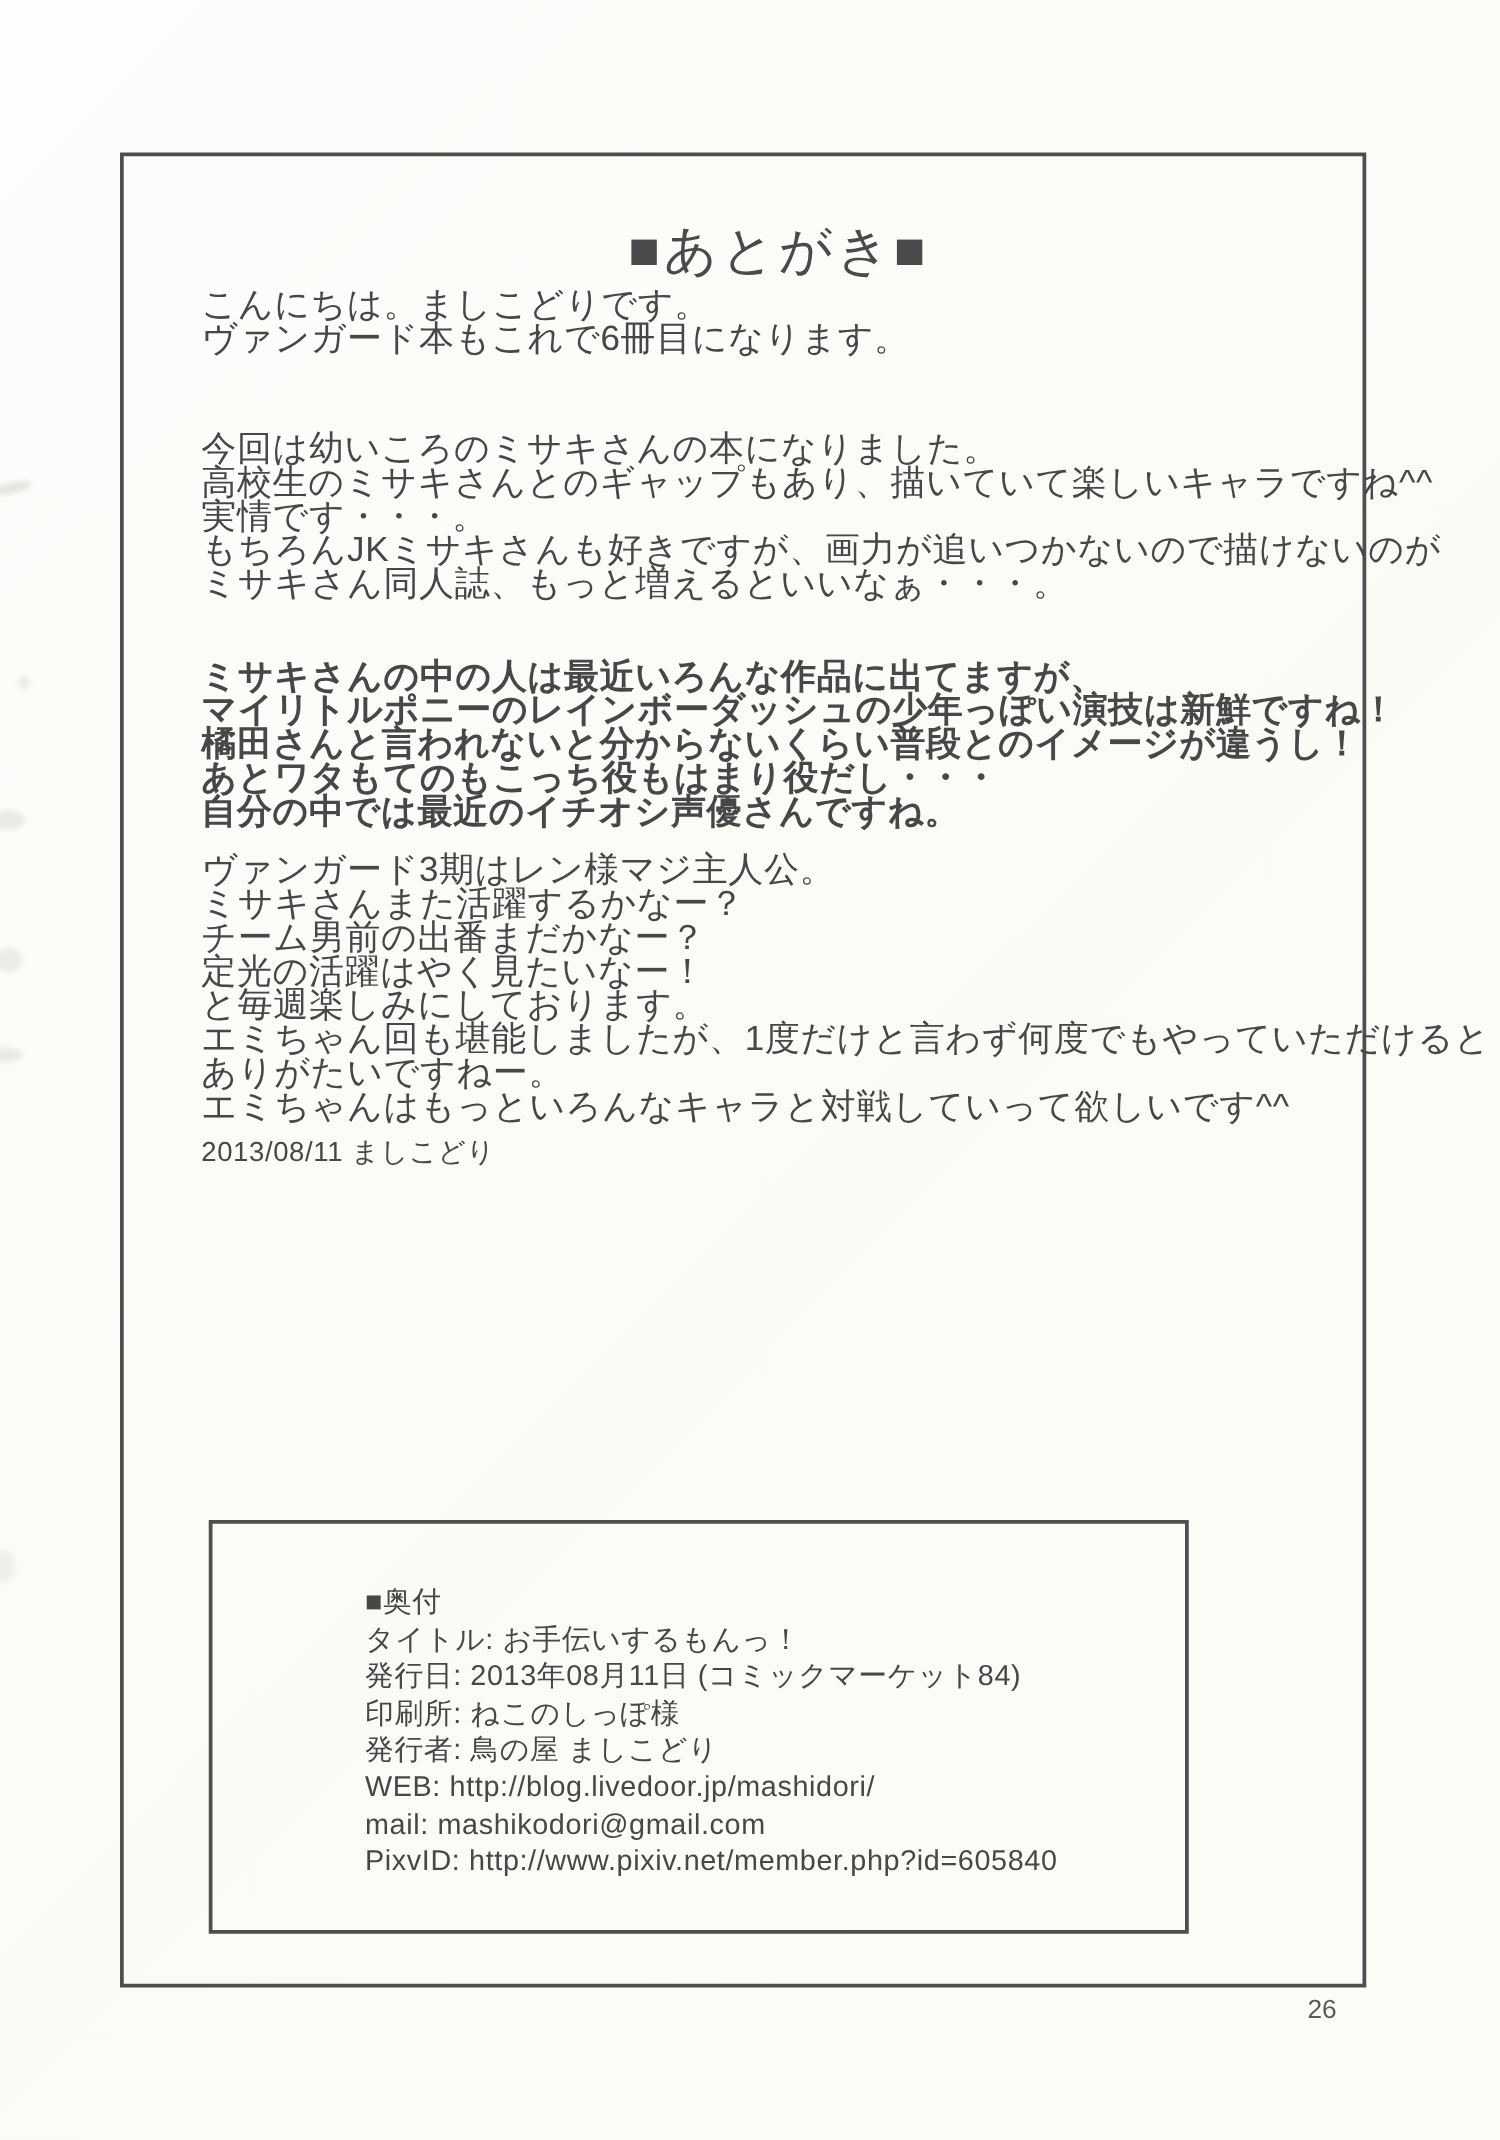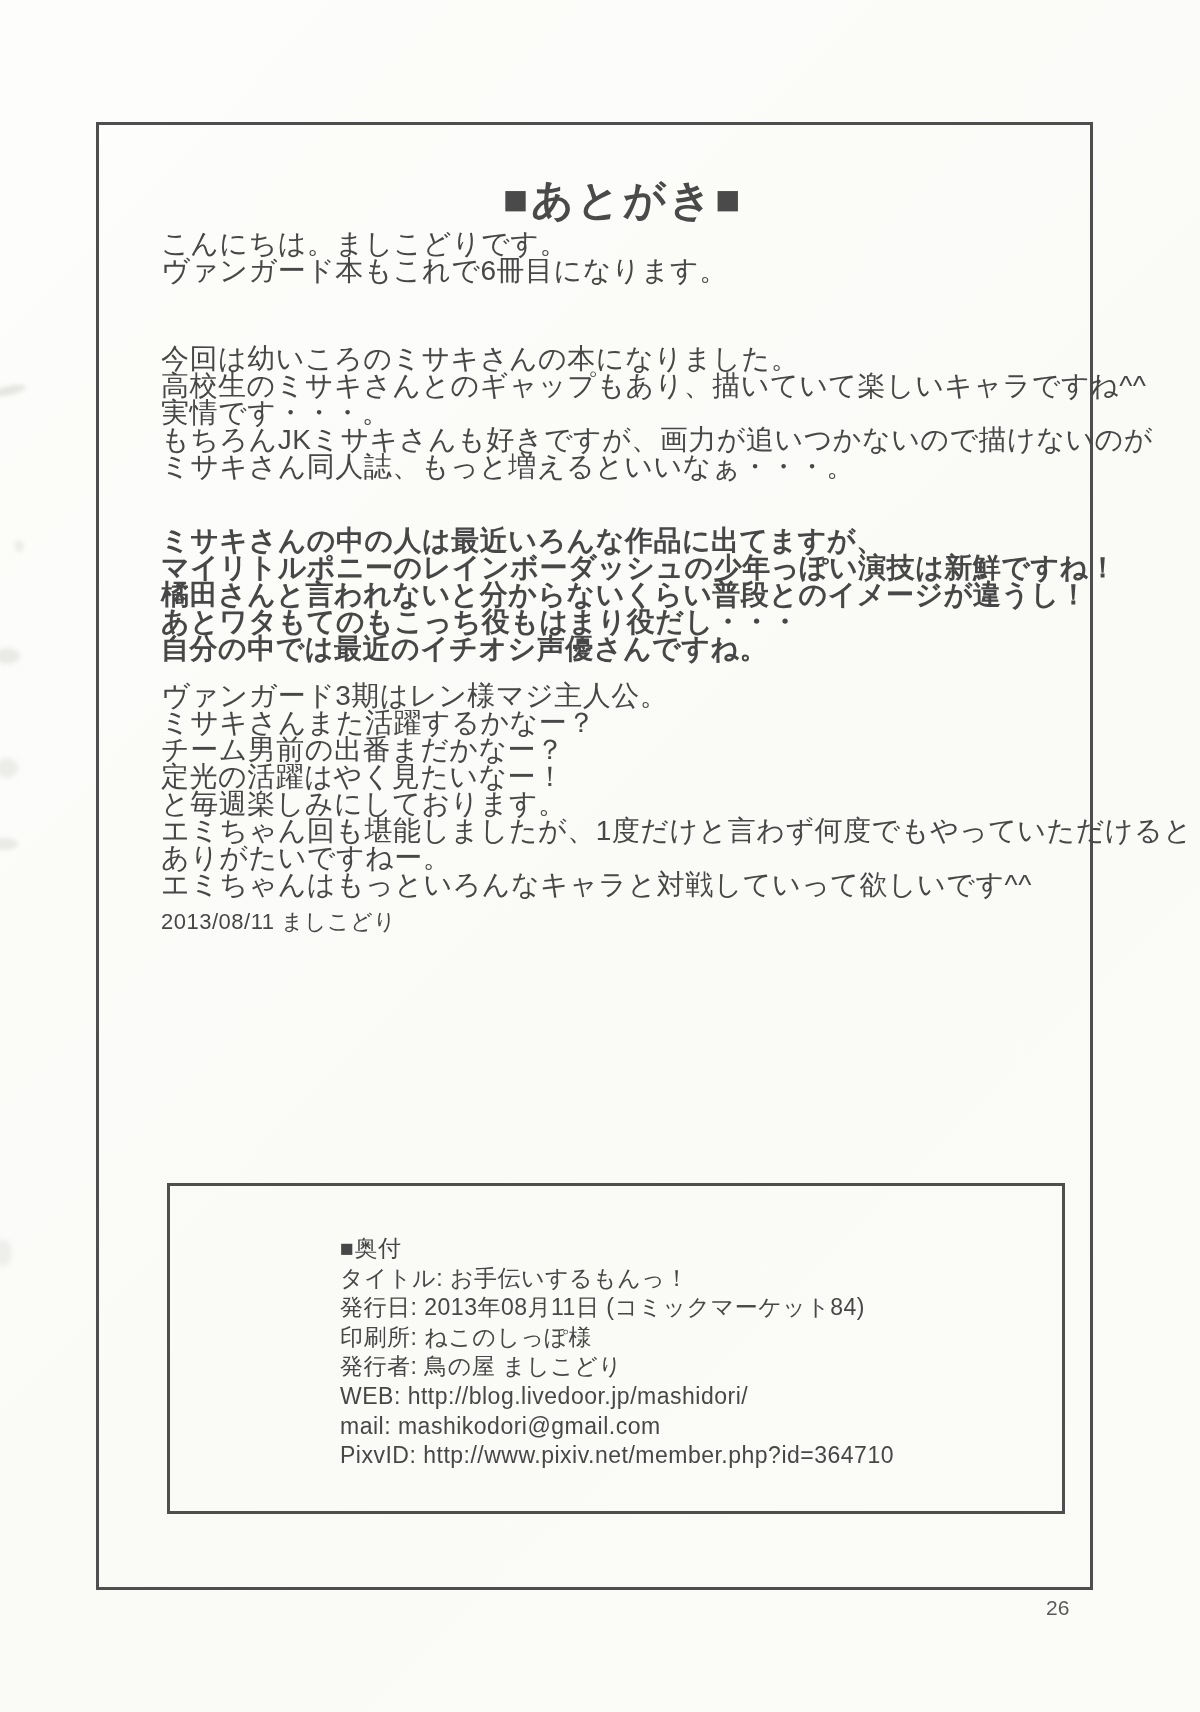--- a/index.html
+++ b/index.html
@@ -41,21 +41,21 @@
   }
   .title {
     position: absolute;
     top: 172px;
     left: 0;
     width: 1200px;
     margin: 0;
     text-align: center;
     text-indent: 46px;
     font-size: 42px;
-    font-weight: bold;
+    font-weight: normal;
     letter-spacing: 3px;
     color: #4a4a4a;
   }
   .body-text {
     position: absolute;
     left: 161px;
     width: 900px;
     font-size: 28px;
     line-height: 27px;
     letter-spacing: 0.5px;
@@ -69,26 +69,25 @@
     position: absolute;
     left: 161px;
     top: 907px;
     font-size: 22px;
     letter-spacing: 0.5px;
     color: #474747;
   }
   .colophon-box {
     position: absolute;
     left: 167px;
-    top: 1183px;
-    width: 898px;
+    top: 1216px;
+    width: 784px;
     height: 331px;
     border: 3px solid #4e4e4e;
     box-sizing: border-box;
-    padding-left: 48px;
   }
   .colophon-inner {
     padding: 48px 20px 0 122px;
     font-size: 23px;
     line-height: 29.6px;
     letter-spacing: 0.5px;
     color: #474747;
   }
   .colophon-heading { font-weight: normal; }
   .page-number {
@@ -153,20 +152,20 @@
   <div class="colophon-box">
     <div class="colophon-inner">
       <div class="colophon-heading line">■奥付</div>
       <div>
           <div class="line">タイトル: お手伝いするもんっ！</div>
           <div class="line">発行日: 2013年08月11日 (コミックマーケット84)</div>
           <div class="line">印刷所: ねこのしっぽ様</div>
           <div class="line">発行者: 鳥の屋 ましこどり</div>
           <div class="line">WEB: http://blog.livedoor.jp/mashidori/</div>
           <div class="line">mail: mashikodori@gmail.com</div>
-          <div class="line">PixvID: http://www.pixiv.net/member.php?id=364710</div>
+          <div class="line">PixvID: http://www.pixiv.net/member.php?id=605840</div>
         </div>
     </div>
   </div>
 
   <div class="page-number">26</div>
 
 </div>
 
 </body></html>

